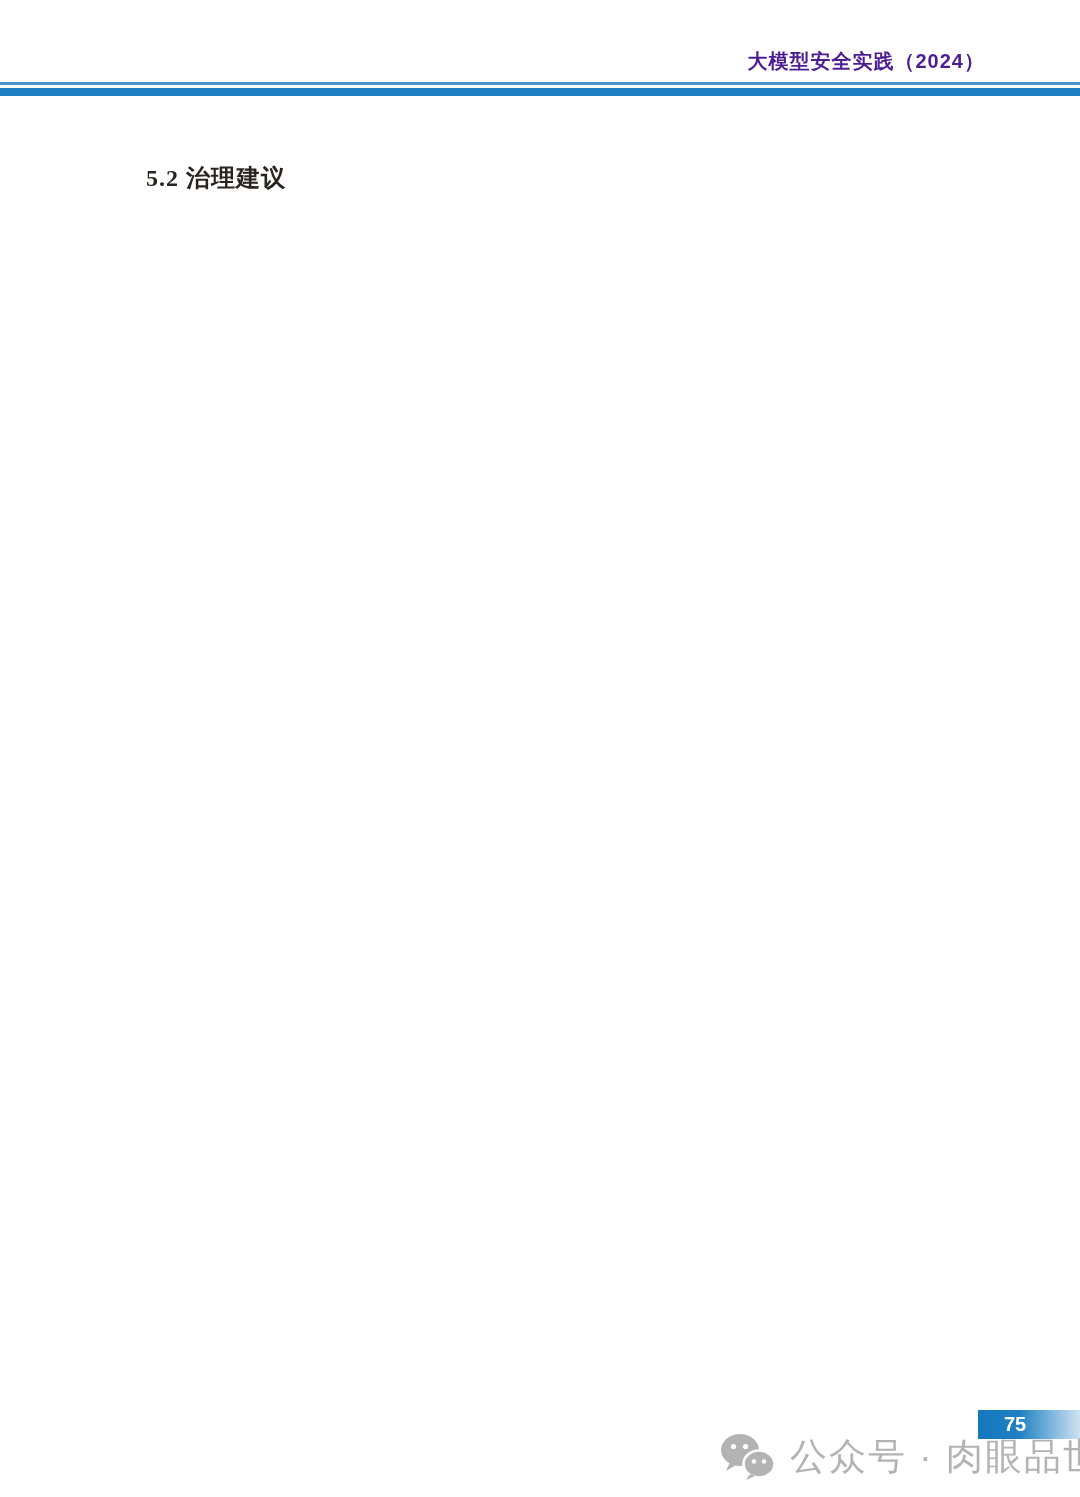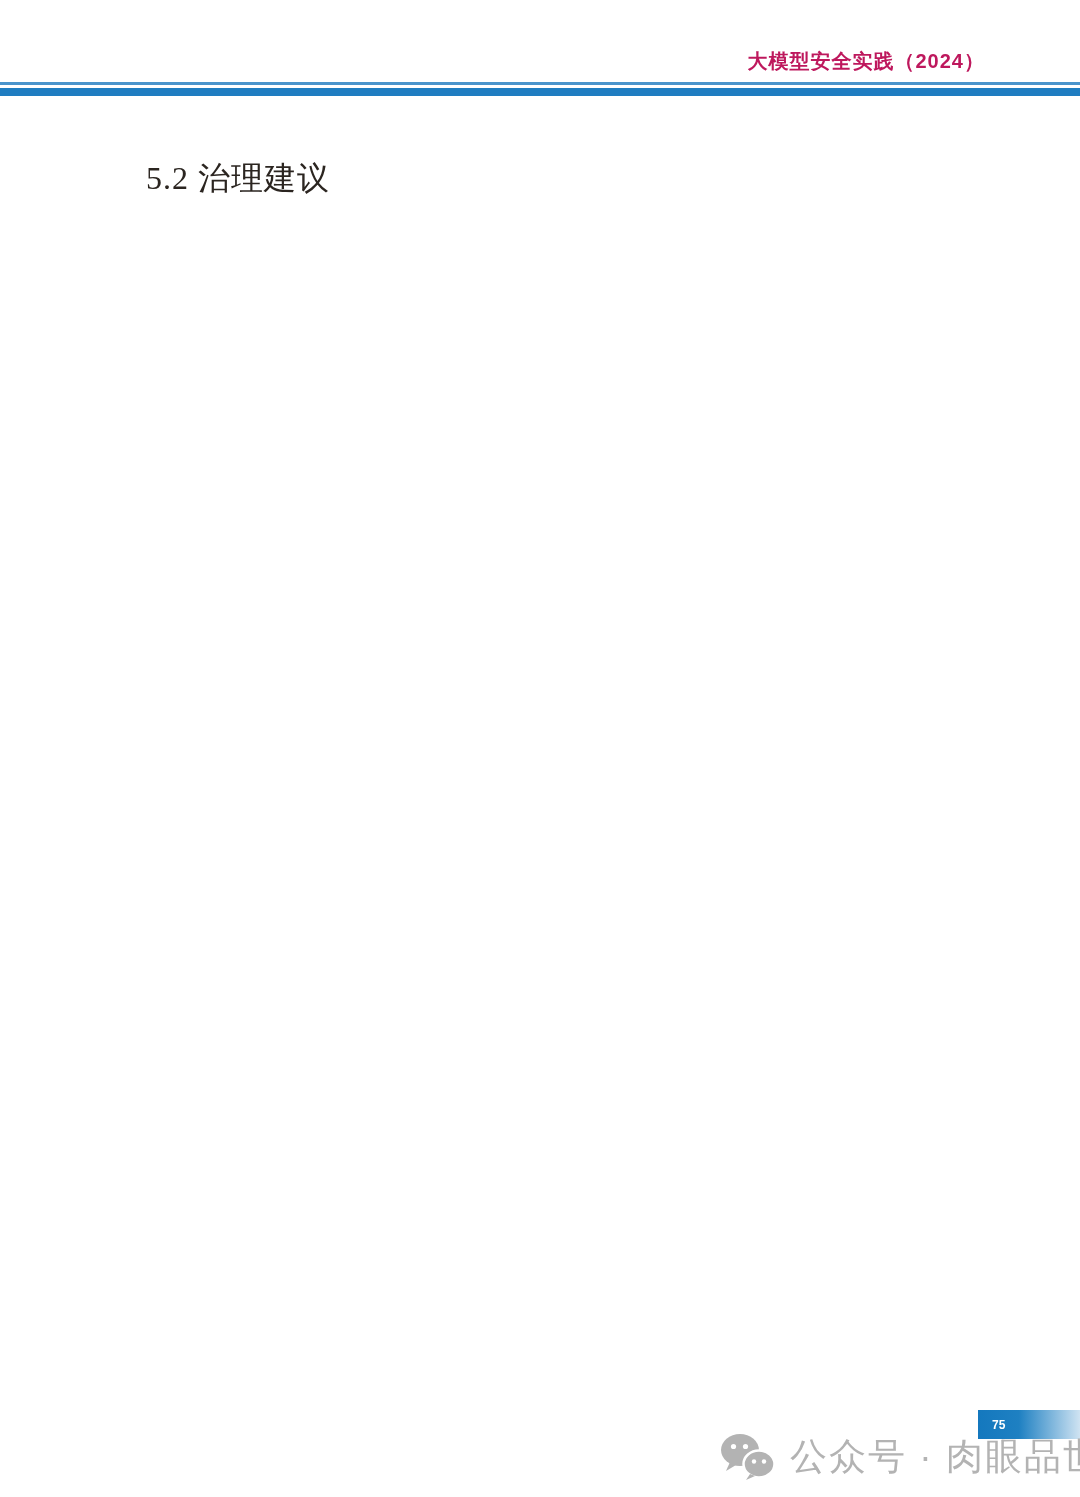--- a/index.html
+++ b/index.html
@@ -14,21 +14,21 @@
   }
 
   
   .header-title {
     position: absolute;
     top: 48px;
     right: 95px;
     font-family: "Liberation Sans", sans-serif;
     font-weight: bold;
     font-size: 20px;
-    color: #be185d;
+    color: #4c1d95;
     letter-spacing: 1px;
   }
   .rule-thin {
     position: absolute;
     top: 82px; left: 0;
     width: 1080px; height: 3px;
     background: #4a94cc;
   }
   .rule-thick {
     position: absolute;
@@ -50,44 +50,44 @@
     line-height: 52px;
     text-align: justify;
     text-justify: inter-ideograph;
     letter-spacing: 0.5px;
   }
   .para.indent { text-indent: 2em; }
 
   .section-heading {
     margin-top: 2px;
     margin-bottom: 18px;
-    font-size: 32px;
+    font-size: 24px;
     line-height: 42px;
-    font-weight: normal;
+    font-weight: bold;
     color: #2b2520;
     letter-spacing: 1px;
   }
 
   
   .page-number-badge {
     position: absolute;
     top: 1410px;
     left: 978px;
     width: 102px;
     height: 29px;
     background: linear-gradient(90deg, #1478be 0%, #1e80c2 40%, #cfe3f2 100%);
     display: flex;
     align-items: center;
   }
   .page-number-badge span {
     font-family: "Liberation Sans", sans-serif;
     font-weight: bold;
-    font-size: 12px;
+    font-size: 20px;
     color: #ffffff;
-    padding-left: 14px;
+    padding-left: 26px;
   }
 
   
   .watermark {
     position: absolute;
     top: 1432px;
     left: 720px;
     display: flex;
     align-items: center;
     gap: 14px;

